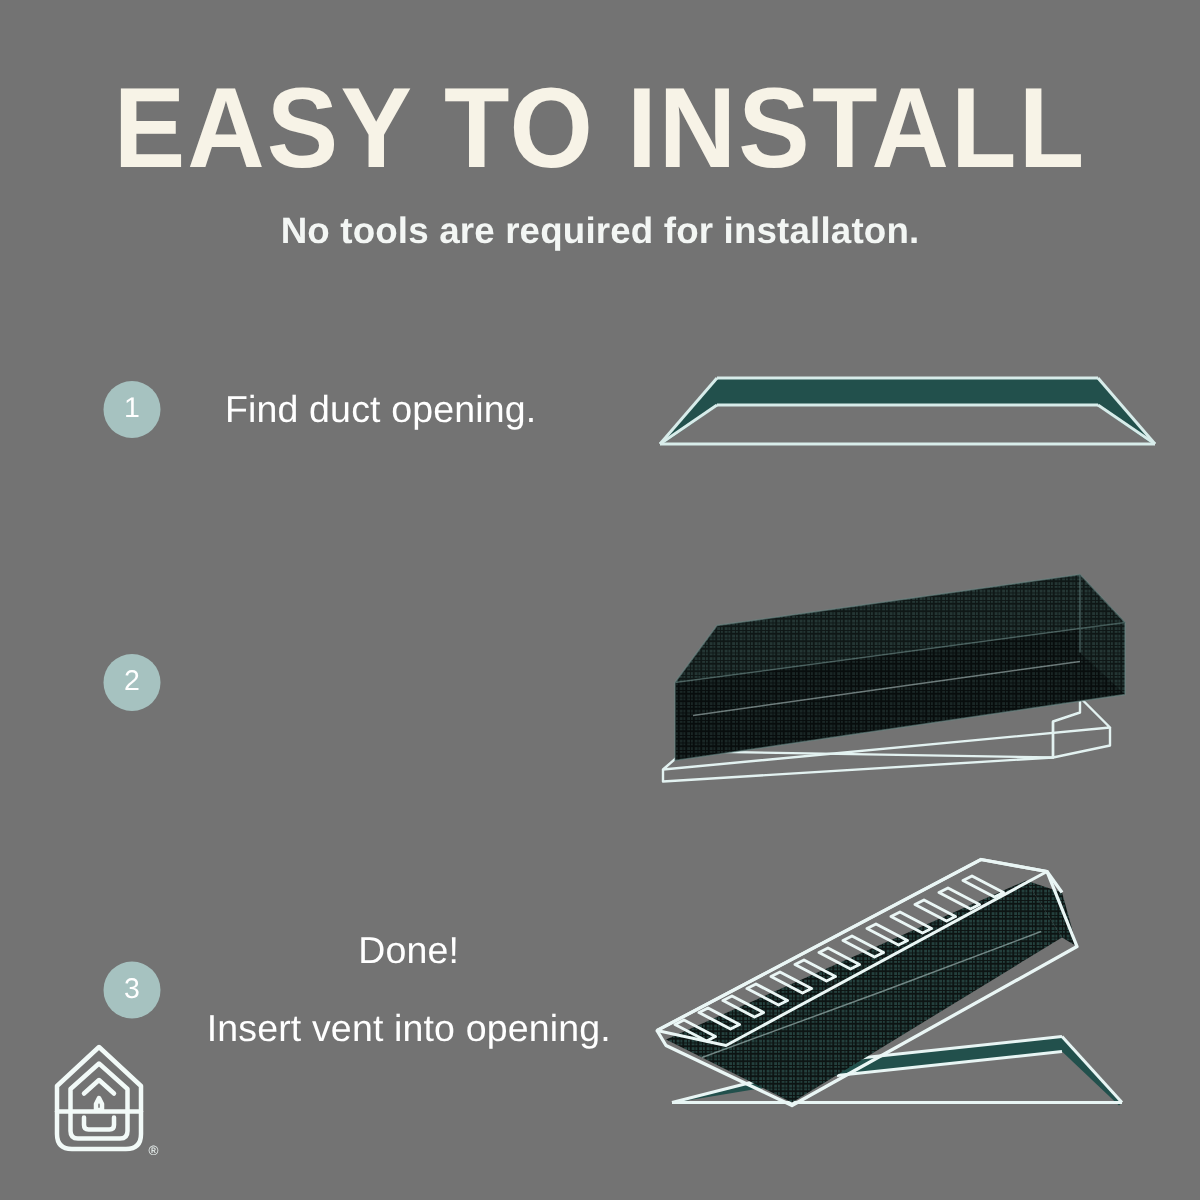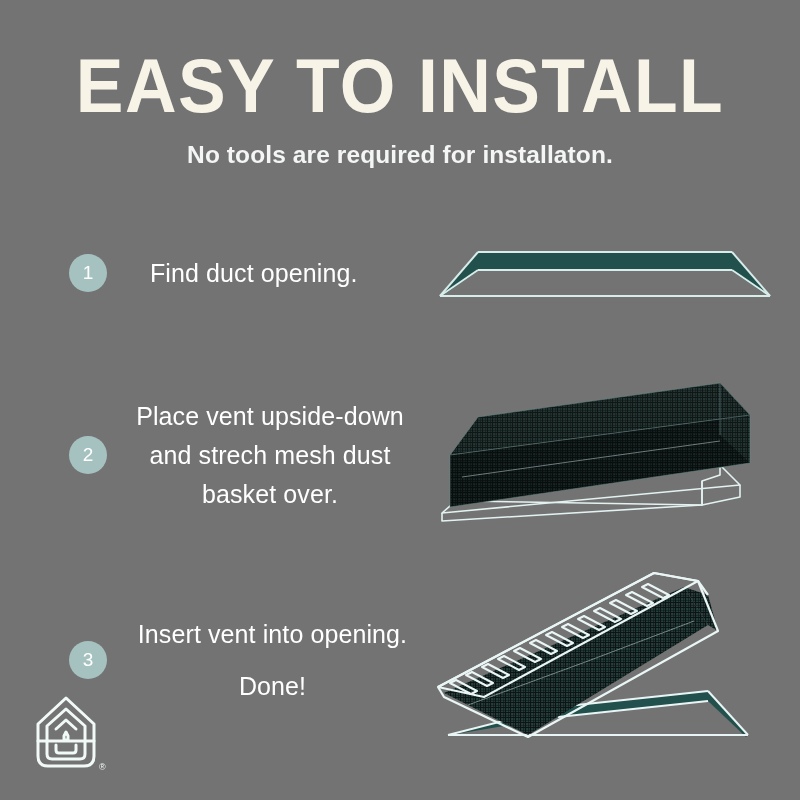--- a/index.html
+++ b/index.html
@@ -162,25 +162,20 @@
       <polyline points="58,42 20,68"></polyline>
       <polyline points="312,24 350,68"></polyline>
       <polyline points="312,42 350,68"></polyline>
       <polyline points="20,68 350,68"></polyline>
     </g>
   </svg>
 
   <div class="step" id="step-2">
     <div class="step-left">
       <div class="badge">2</div>
-      <div class="step-text">
-        <span class="line">Place vent upside-down</span>
-        <span class="line">and strech mesh dust</span>
-        <span class="line">basket over.</span>
-      </div>
     </div>
   </div>
 
   <svg class="art" id="art-2" viewBox="0 0 380 190">
     <defs>
       <pattern id="mesh2" width="5" height="5" patternUnits="userSpaceOnUse">
         <rect width="5" height="5" fill="#243634"></rect>
         <path d="M0 0 H5 M0 2.5 H5" stroke="#0f1716" stroke-width="1.2"></path>
         <path d="M0 0 V5 M2.5 0 V5" stroke="#0f1716" stroke-width="1.2"></path>
       </pattern>
@@ -212,22 +207,22 @@
     </g>
     <g stroke="#c9dedd" stroke-width="1" fill="none" opacity="0.5">
       <polyline points="42,122 170,104 300,86"></polyline>
     </g>
   </svg>
 
   <div class="step" id="step-3">
     <div class="step-left">
       <div class="badge">3</div>
       <div class="step-text">
+        <span class="line">Done!</span>
         <span class="line">Insert vent into opening.</span>
-        <span class="line">Done!</span>
       </div>
     </div>
   </div>
 
   <svg class="art" id="art-3" viewBox="0 0 392 210">
     <defs>
       <pattern id="mesh3" width="5" height="5" patternUnits="userSpaceOnUse">
         <rect width="5" height="5" fill="#24403d"></rect>
         <path d="M0 0 H5 M0 2.5 H5" stroke="#0d1413" stroke-width="1.2"></path>
         <path d="M0 0 V5 M2.5 0 V5" stroke="#0d1413" stroke-width="1.2"></path>

